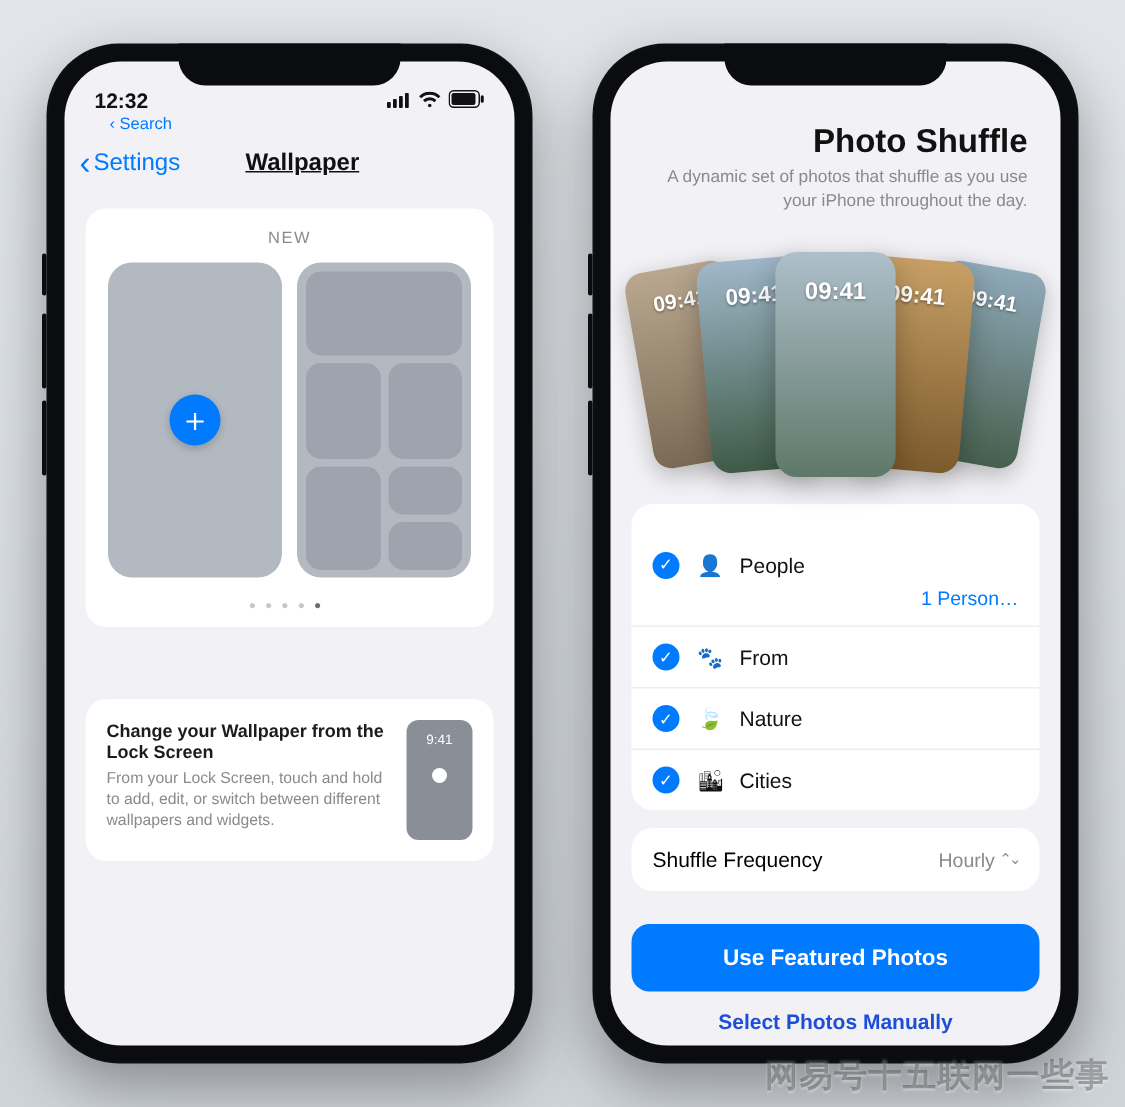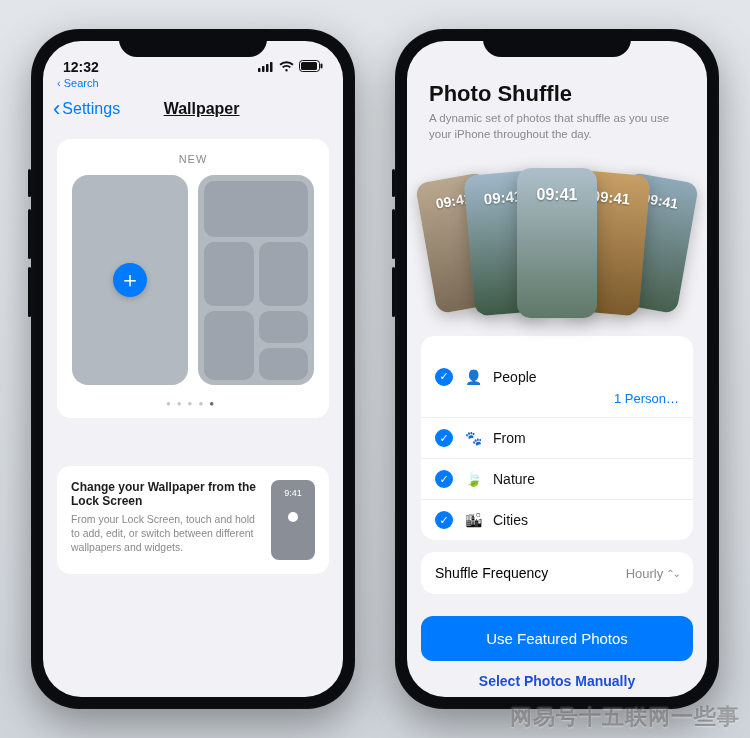--- a/index.html
+++ b/index.html
@@ -8,21 +8,21 @@
   .phone::before { content:""; position:absolute; left:-3px; top:140px; width:3px; height:28px; background:#0b0c0f; border-radius:2px; }
   .phone::after  { content:""; position:absolute; left:-3px; top:180px; width:3px; height:50px; background:#0b0c0f; border-radius:2px; box-shadow:0 58px 0 #0b0c0f; }
   .screen { width: 100%; height: 100%; border-radius: 38px; overflow: hidden; position: relative; }
   .screen-a { background: #f2f2f6; }
   .screen-b { background: #f2f2f6; }
   .notch { position: absolute; top: 0; left: 50%; transform: translateX(-50%); width: 148px; height: 28px; background: #0b0c0f; border-bottom-left-radius: 18px; border-bottom-right-radius: 18px; z-index: 10; }
 
   
   .status { height: 36px; display:flex; justify-content:space-between; align-items:flex-end; padding: 0 20px 2px; font-size: 14px; font-weight: 600; color:#111; }
   .status .right { display:flex; gap:5px; align-items:center; }
-  .back-row { font-size: 11px; color:#007aff; padding: 0 14px; }
+  .back-row { font-size: 11px; color:#007aff; padding: 0 30px; }
   .navbar { height: 40px; display:flex; align-items:center; padding: 0 10px; }
   .navbar .back { color:#007aff; font-size: 16px; display:flex; align-items:center; gap:2px; }
   .navbar .title { flex:1; text-align:center; font-weight:600; font-size:16px; color:#111; margin-left:-50px;text-decoration:underline; }
   .chev { font-size: 22px; line-height: 0; }
 
   .section-a { padding: 10px 14px; }
   .card { background:#fff; border-radius: 14px; padding: 14px 10px 10px; }
   .card .new-lbl { text-align:center; font-size:11px; letter-spacing: 1px; color:#8a8a8e; margin-bottom: 10px; }
   .thumbs { display:flex; justify-content:center; gap:10px; }
   .thumb { width:116px; height:210px; border-radius:16px; background:#b3b9c0; position:relative; }
@@ -37,21 +37,21 @@
   .dots { text-align:center; margin-top:14px; color:#c6c6cb; font-size:8px; letter-spacing:6px; }
   .dots .active { color:#6b6b70; }
 
   .tip-card { background:#fff; border-radius:14px; padding:14px; margin-top:48px; display:flex; gap:12px; align-items:flex-start; }
   .tip-text .h { font-size:12px; font-weight:600; color:#1c1c1e; margin-bottom:4px; }
   .tip-text .p { font-size:10.5px; color:#8a8a8e; line-height:1.35; }
   .tip-prev { width:44px; height:80px; background:#8a8f97; border-radius:8px; flex:0 0 44px; display:flex; flex-direction:column; align-items:center; padding-top:8px; gap:14px; color:#fff; font-size:9px; }
   .tip-prev .dot { width:10px; height:10px; border-radius:50%; background:#fff; }
 
   
-  .shuffle-head { text-align:left; padding: 40px 22px 8px; }
+  .shuffle-head { text-align:right; padding: 40px 22px 8px; }
   .shuffle-head h1 { font-size:22px; font-weight:700; color:#111; margin-bottom:4px; }
   .shuffle-head p { font-size:11.5px; color:#8a8a8e; line-height:1.35; }
   .fan { position:relative; height:170px; margin: 6px 0 10px; }
   .fan .ph { position:absolute; bottom:8px; width:80px; height:150px; border-radius:14px; box-shadow:0 6px 18px rgba(0,0,0,.25); overflow:hidden; display:flex; flex-direction:column; align-items:center; padding-top:18px; color:#fff; }
   .ph .time { font-size:16px; font-weight:600; text-shadow:0 1px 2px rgba(0,0,0,.4); }
   .ph0 { left:14px;  transform:rotate(-10deg) scale(.88); z-index:1; background:linear-gradient(180deg,#b9a78f,#7a6a55); }
   .ph1 { left:60px;  transform:rotate(-5deg)  scale(.94); z-index:2; background:linear-gradient(180deg,#9fb7c9,#3e5a46); }
   .ph2 { left:110px; transform:rotate(0deg)   scale(1);   z-index:3; background:linear-gradient(180deg,#aebfca,#5e7868); }
   .ph3 { left:160px; transform:rotate(5deg)   scale(.94); z-index:2; background:linear-gradient(180deg,#c79f66,#7b5a2c); }
   .ph4 { left:206px; transform:rotate(10deg)  scale(.88); z-index:1; background:linear-gradient(180deg,#8fa9b9,#465e4c); }
@@ -60,21 +60,21 @@
   .cat-row { display:flex; align-items:center; gap:12px; padding:11px 14px; font-size:14px; color:#111; }
   .cat-row + .cat-row { border-top:1px solid #eee; }
   .chk { width:18px; height:18px; border-radius:50%; background:#007aff; display:flex; align-items:center; justify-content:center; color:#fff; font-size:11px; flex:0 0 18px; }
   .cat-icon { width:16px; text-align:center; color:#111; font-size:14px; }
   .cat-row .trail { margin-left:auto; color:#007aff; font-size:13px;margin-top:44px; }
   .freq-card .row { display:flex; align-items:center; padding:13px 14px; font-size:14px; }
   .freq-card .val { margin-left:auto; color:#8a8a8e; font-size:13px; display:flex; align-items:center; gap:3px; }
   .updown { font-size:10px; color:#8a8a8e; letter-spacing:-2px; }
 
   .cta { margin: 22px 14px 6px; }
-  .btn-primary { background:#007aff; color:#fff; border:none; width:100%; padding:14px; border-radius:12px; font-size:15px; font-weight:400; }
+  .btn-primary { background:#007aff; color:#fff; border:none; width:100%; padding:14px; border-radius:12px; font-size:15px; font-weight:700; }
   .btn-link { display:block; width:100%; text-align:center; background:none; border:none; color:#1d4ed8; font-size:14px; font-weight:600; padding:12px; }
 
   .watermark { position:absolute; right:10px; bottom:6px; font-size:22px; font-weight:700; color:rgba(40,40,40,.35); letter-spacing:1px; z-index:50; text-shadow:0 1px 2px rgba(255,255,255,.4); }
 </style>
 </head>
 <body>
 
 <div class="phone">
   <div class="notch"></div>
   <div class="screen screen-a">

